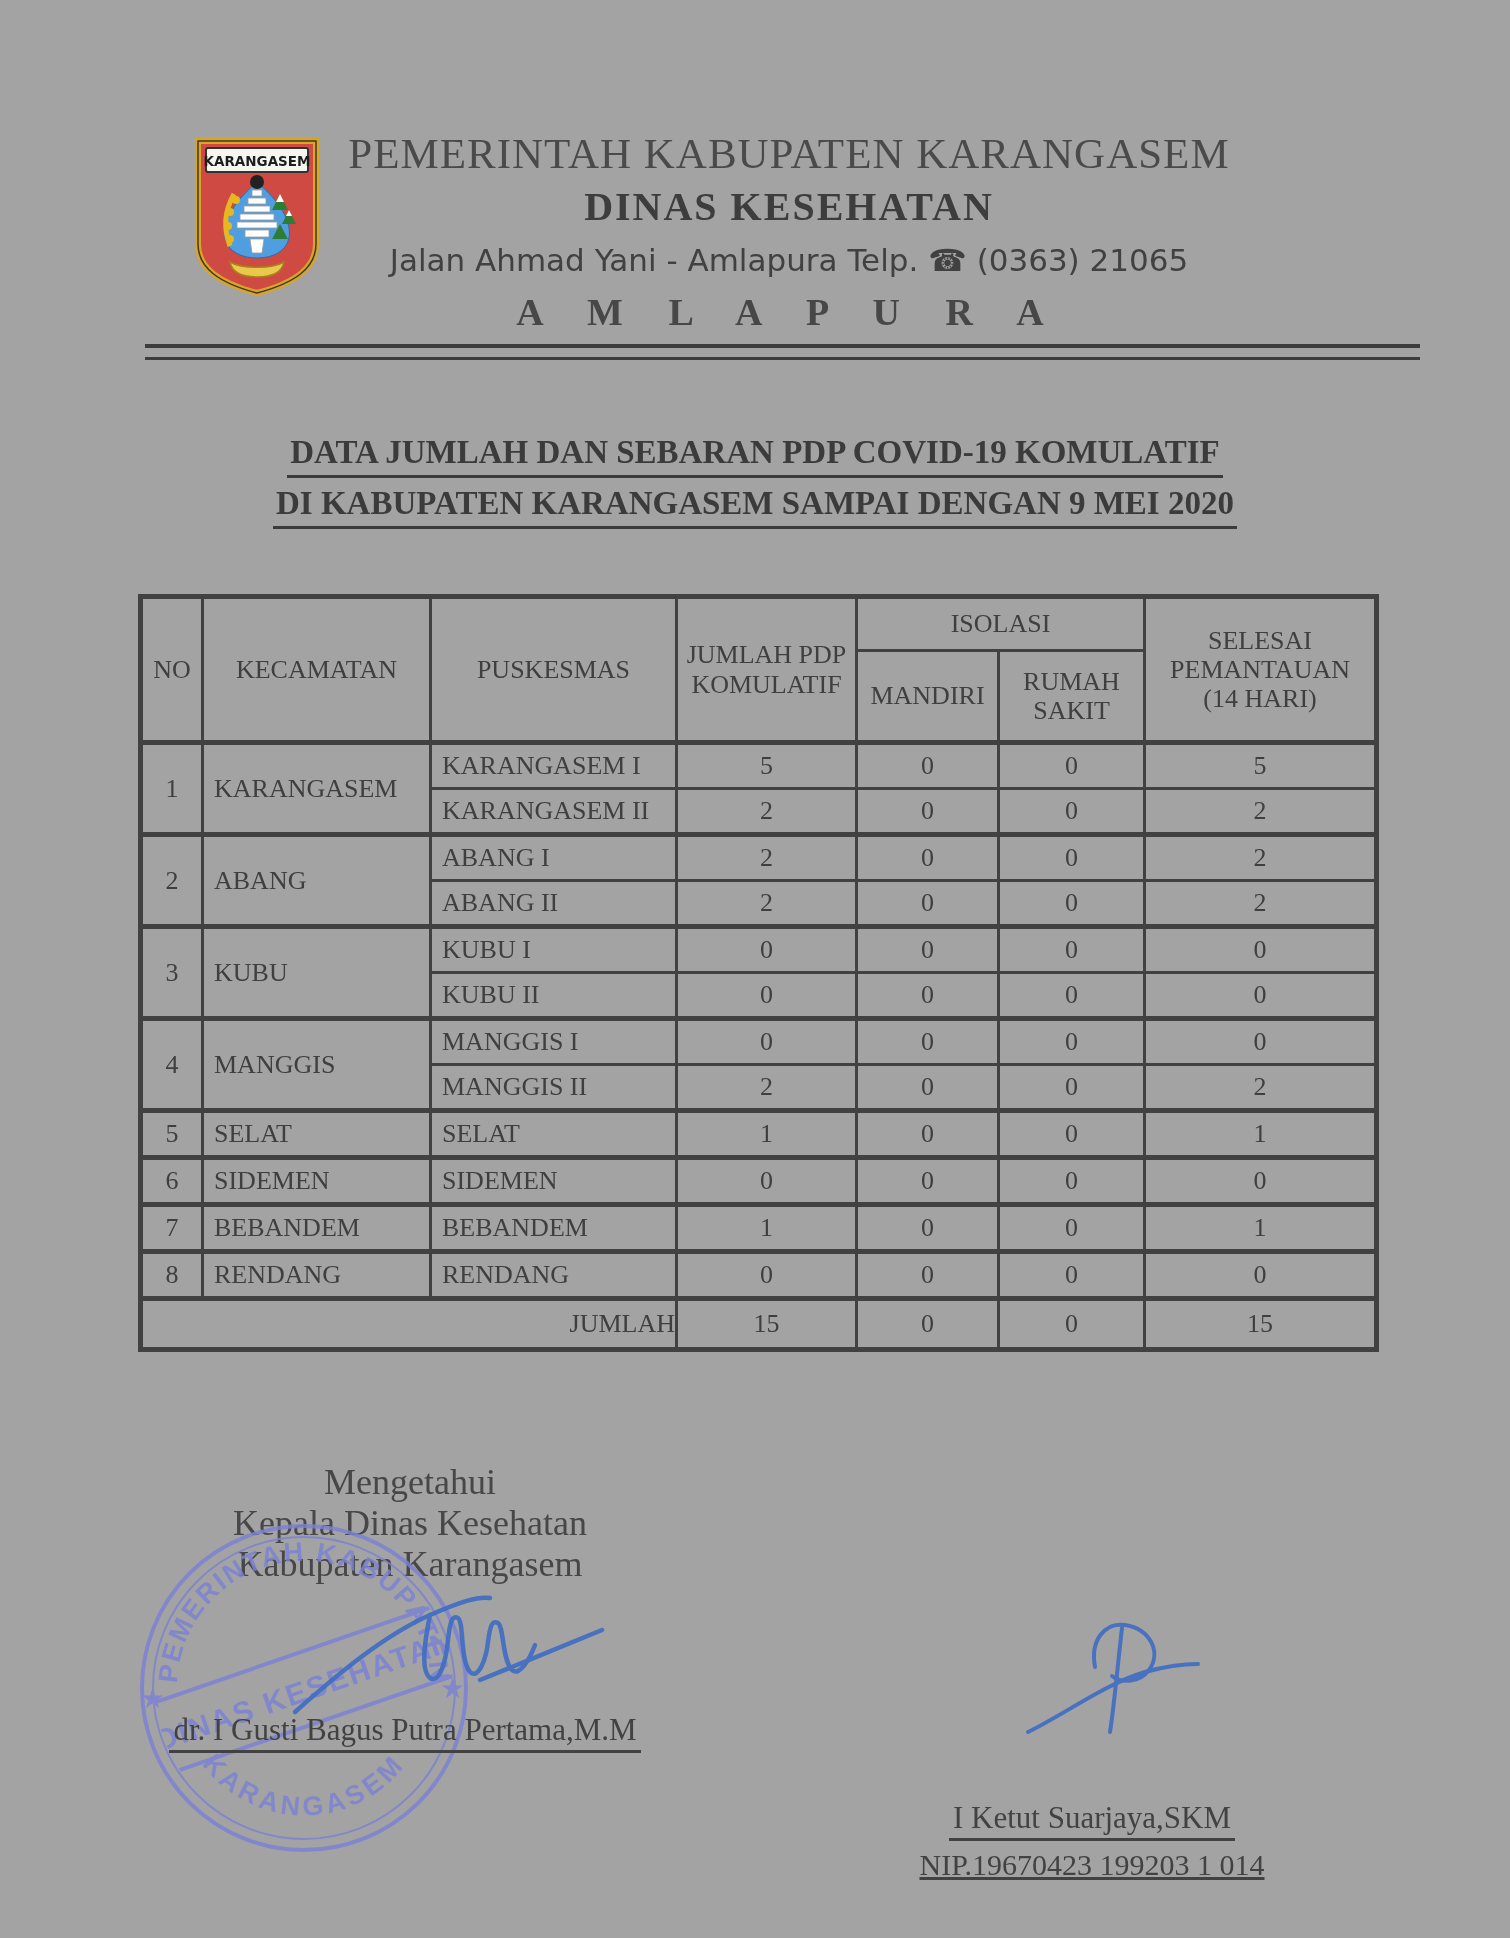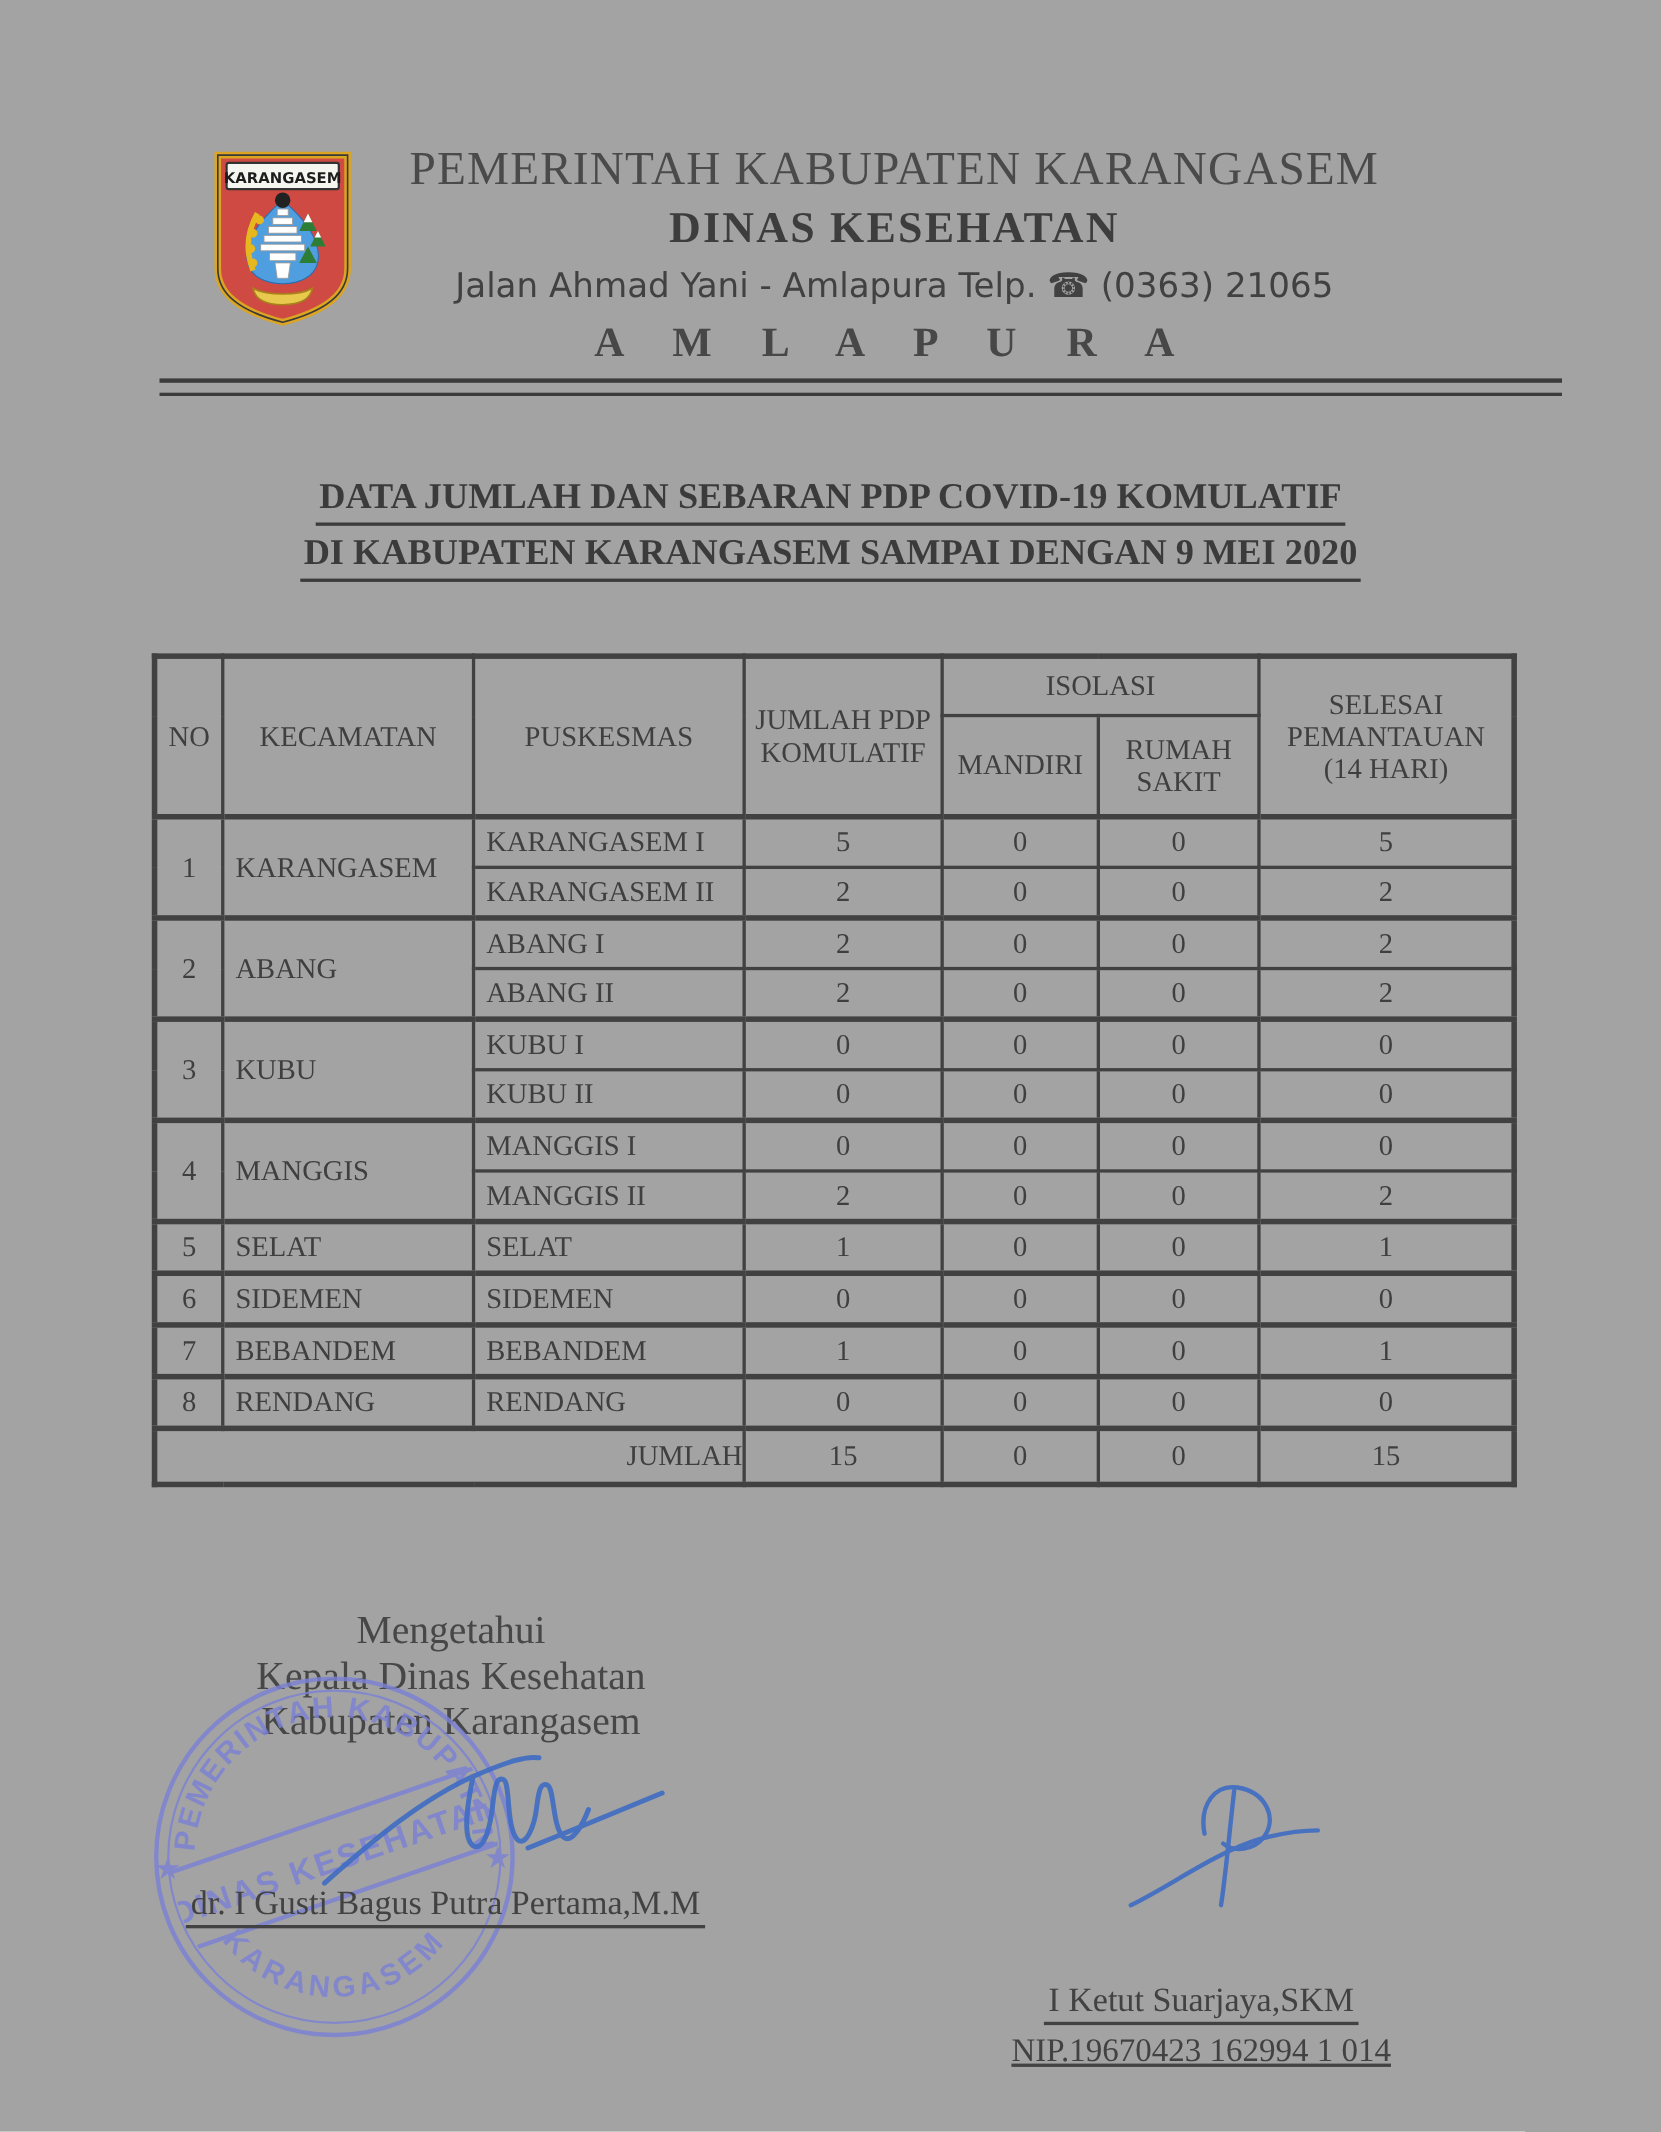--- a/index.html
+++ b/index.html
@@ -2,21 +2,21 @@
 <html><head>
 <meta charset="utf-8">
 <style>
   html,body{margin:0;padding:0;background:#ffffff;}
   .paper{
     position:relative;width:1510px;height:1938px;background:#a3a3a3;
     font-family:"Liberation Serif","DejaVu Serif",serif;color:#3f3f3f;overflow:hidden;
   }
   
   .logo{position:absolute;left:192px;top:136px;width:130px;height:162px;}
-  .lh{position:absolute;left:338px;top:128px;width:950px;text-align:center;}
+  .lh{position:absolute;left:314px;top:128px;width:950px;text-align:center;}
   .lh-gov{font-size:43px;letter-spacing:1px;color:#4a4a4a;line-height:52px;}
   .lh-agency{font-size:40px;font-weight:bold;letter-spacing:2px;color:#3d3d3d;line-height:54px;}
   .lh-addr{font-family:"DejaVu Sans","Liberation Sans",sans-serif;font-size:31px;color:#414141;line-height:52px;}
   .lh-city{font-size:38px;font-weight:bold;letter-spacing:18px;color:#474747;line-height:52px;}
   .rule{position:absolute;left:145px;top:344px;width:1275px;height:9px;
         border-top:4px solid #3c3c3c;border-bottom:3px solid #3c3c3c;}
   
   .doc-title{position:absolute;left:0;top:434px;width:1510px;text-align:center;
              font-size:33px;font-weight:bold;color:#3b3b3b;}
   .doc-title .tl{display:inline-block;border-bottom:3px solid #3b3b3b;padding:0 3px 4px;text-align:center;}
@@ -292,16 +292,16 @@
       <path d="M 18,120 C 55,102 95,72 135,60 C 160,53 176,52 188,52"></path>
     </g>
   </svg>
 
   <div class="sig-left-name">
     <div><span class="uname">dr. I Gusti Bagus Putra Pertama,M.M</span></div>
   </div>
 
   <div class="sig-right-name">
     <div><span class="uname">I Ketut Suarjaya,SKM</span></div>
-    <div class="nip">NIP.19670423 162994 1 014</div>
+    <div class="nip">NIP.19670423 199203 1 014</div>
   </div>
 
 </div>
 
 </body></html>

